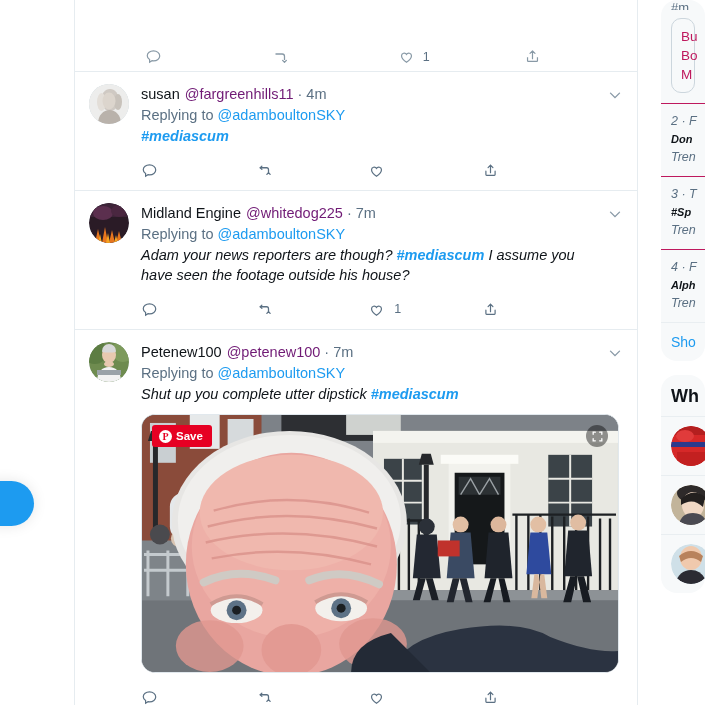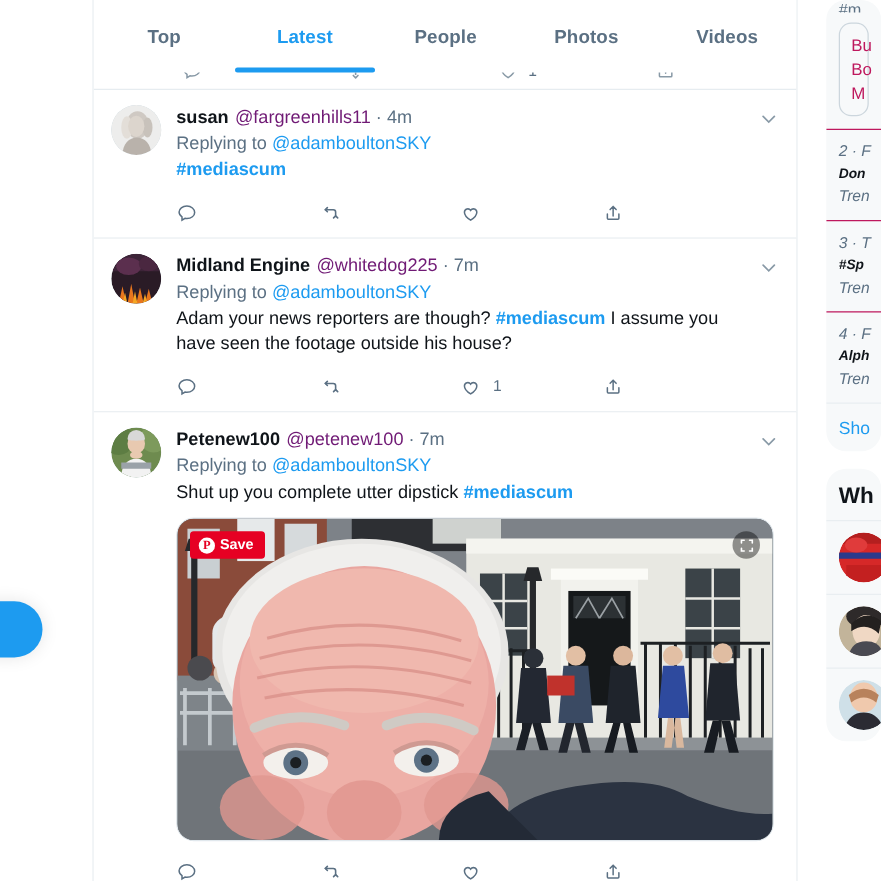--- a/index.html
+++ b/index.html
@@ -138,38 +138,39 @@
   .tweet-body { flex: 1 1 auto; min-width: 0; padding-right: 26px; }
 
   .tw-head {
     display: flex;
     align-items: baseline;
     flex-wrap: wrap;
     font-size: 14.5px;
     line-height: 20px;
     margin-bottom: 1px;
   }
-  .tw-name { font-weight: bold; color: #0f1419; }
+  .tw-name { font-weight: normal; color: #0f1419; }
   .tw-handle { color: #701a75; margin-left: 5px; }
   .tw-dot { color: #5b7083; margin: 0 4px; }
   .tw-time { color: #5b7083; }
 
   .tw-reply {
     font-size: 14.5px;
     line-height: 20px;
     color: #5b7083;
     margin-bottom: 1px;
   }
   .tw-reply .mention { color: #1d9bf0; }
 
   .tw-text {
     font-size: 14.5px;
     line-height: 20px;
     color: #0f1419;
     word-wrap: break-word;
+    font-style: italic;
   }
   .tw-text .hashtag, .tw-hashtag-only {
     color: #1d9bf0;
     font-weight: bold;
   }
   .tw-hashtag-only {
     display: block;
     font-size: 14.5px;
     line-height: 20px;
   }
@@ -366,27 +367,20 @@
         </div>
         <div class="act">
           <svg width="17" height="17" viewBox="0 0 24 24" fill="none" stroke="#8899a6" stroke-width="1.7">
             <path d="M5 13v5a1 1 0 0 0 1 1h12a1 1 0 0 0 1-1v-5"></path>
               <path d="M12 15V4M12 4L8.5 7.5M12 4l3.5 3.5" stroke-linecap="round"></path>
           </svg>
         </div>
       </div>
     </div>
 
-    <div class="tabs-header">
-      <div class="tab">Top</div>
-      <div class="tab active">Latest</div>
-      <div class="tab">People</div>
-      <div class="tab">Photos</div>
-      <div class="tab">Videos</div>
-    </div>
 
     <div class="feed">
 
       <article class="tweet">
         <div class="avatar">
           <svg viewBox="0 0 40 40">
             <defs>
                 <clipPath id="c1">
                   <circle cx="20" cy="20" r="20"></circle>
                 </clipPath>

